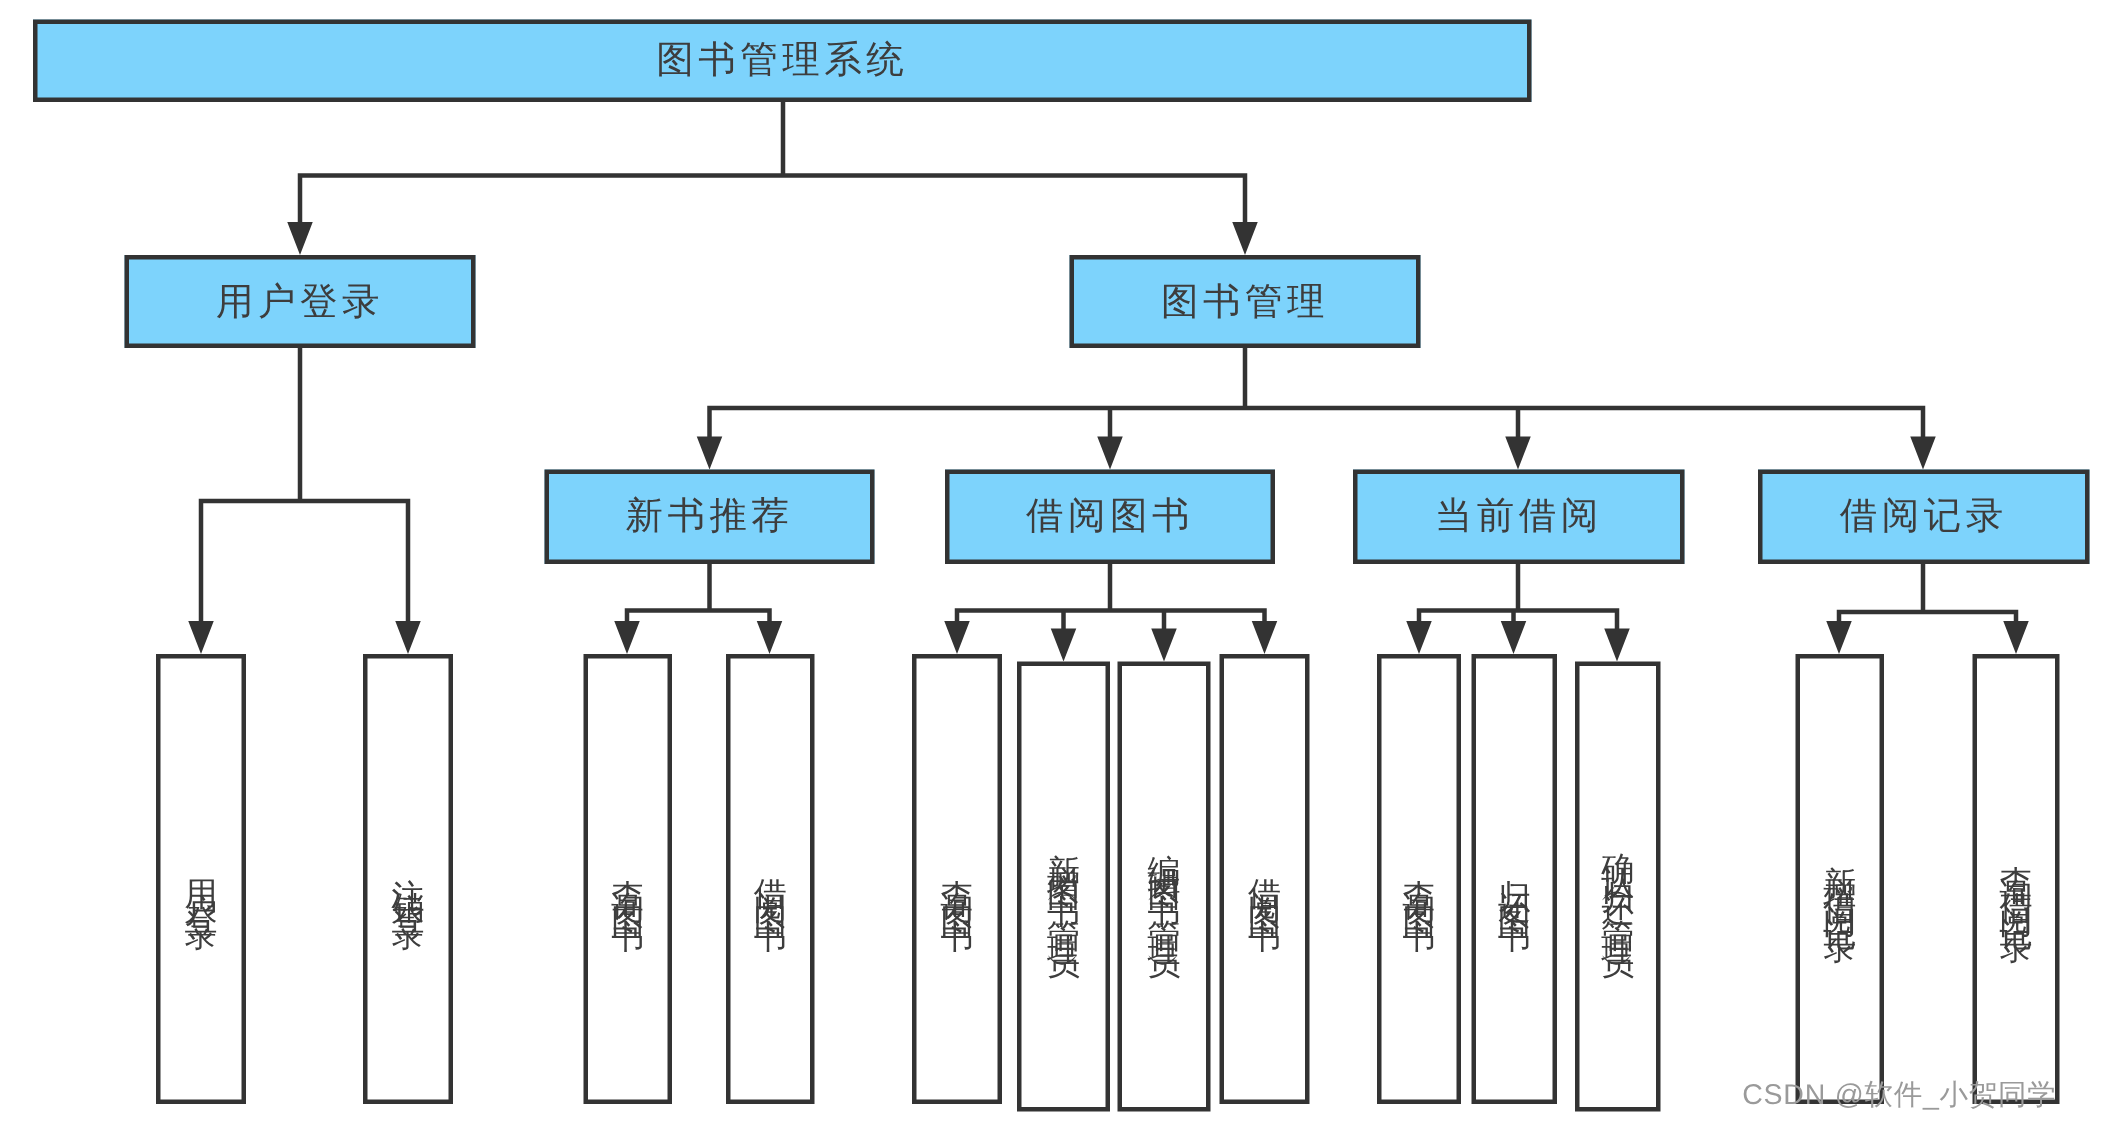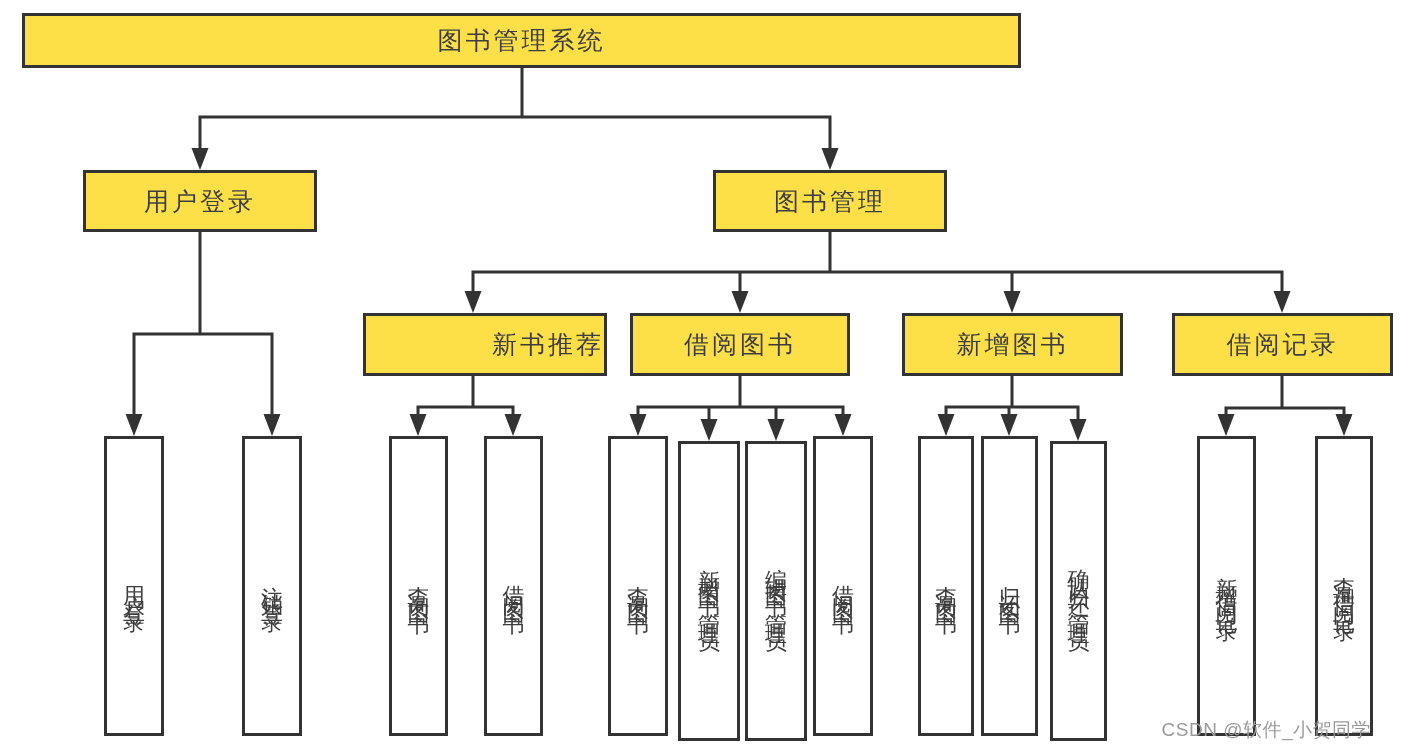--- a/index.html
+++ b/index.html
@@ -6,21 +6,21 @@
   body{
     width:1405px;height:747px;position:relative;overflow:hidden;
     font-family:"Liberation Sans","DejaVu Sans",sans-serif;
   }
   *,*::before,*::after{box-sizing:border-box;}
   #stage{position:absolute;left:0;top:0;width:1405px;height:747px;}
   svg.wires{position:absolute;left:0;top:0;z-index:1;}
   svg.wires .ln{fill:none;stroke:#333333;stroke-width:3;}
   svg.wires .ar{fill:#333333;stroke:none;}
   .hbox{
-    position:absolute;z-index:2;background:#fde047;border:3px solid #333333;
+    position:absolute;z-index:2;background:#7dd3fc;border:3px solid #333333;
     display:flex;align-items:center;justify-content:center;
     color:#3d3d3d;font-size:25px;letter-spacing:3px;line-height:1;
   }
   .vbox{
     position:absolute;z-index:2;background:#ffffff;border:3px solid #333333;
     display:flex;align-items:center;justify-content:center;
   }
   .vbox .vlabel{
     writing-mode:vertical-rl;text-orientation:mixed;
     color:#3d3d3d;font-size:22px;letter-spacing:9px;line-height:1;
@@ -71,28 +71,28 @@
     <span>图书管理系统</span>
   </div>
 
   <div class="hbox" style="left:83px;top:170px;width:234px;height:62px;">
     <span>用户登录</span>
   </div>
   <div class="hbox" style="left:713px;top:170px;width:234px;height:62px;">
     <span>图书管理</span>
   </div>
 
-  <div class="hbox" style="left:363px;top:313px;width:244px;height:63px;justify-content:flex-end;">
+  <div class="hbox" style="left:363px;top:313px;width:220px;height:63px;">
     <span>新书推荐</span>
   </div>
   <div class="hbox" style="left:630px;top:313px;width:220px;height:63px;">
     <span>借阅图书</span>
   </div>
   <div class="hbox" style="left:902px;top:313px;width:221px;height:63px;">
-    <span>新增图书</span>
+    <span>当前借阅</span>
   </div>
   <div class="hbox" style="left:1172px;top:313px;width:221px;height:63px;">
     <span>借阅记录</span>
   </div>
 
   <div class="vbox" style="left:104px;top:436px;width:60px;height:300px;">
     <span class="vlabel">用户登录</span>
   </div>
   <div class="vbox" style="left:242px;top:436px;width:60px;height:300px;">
     <span class="vlabel">注销登录</span>

